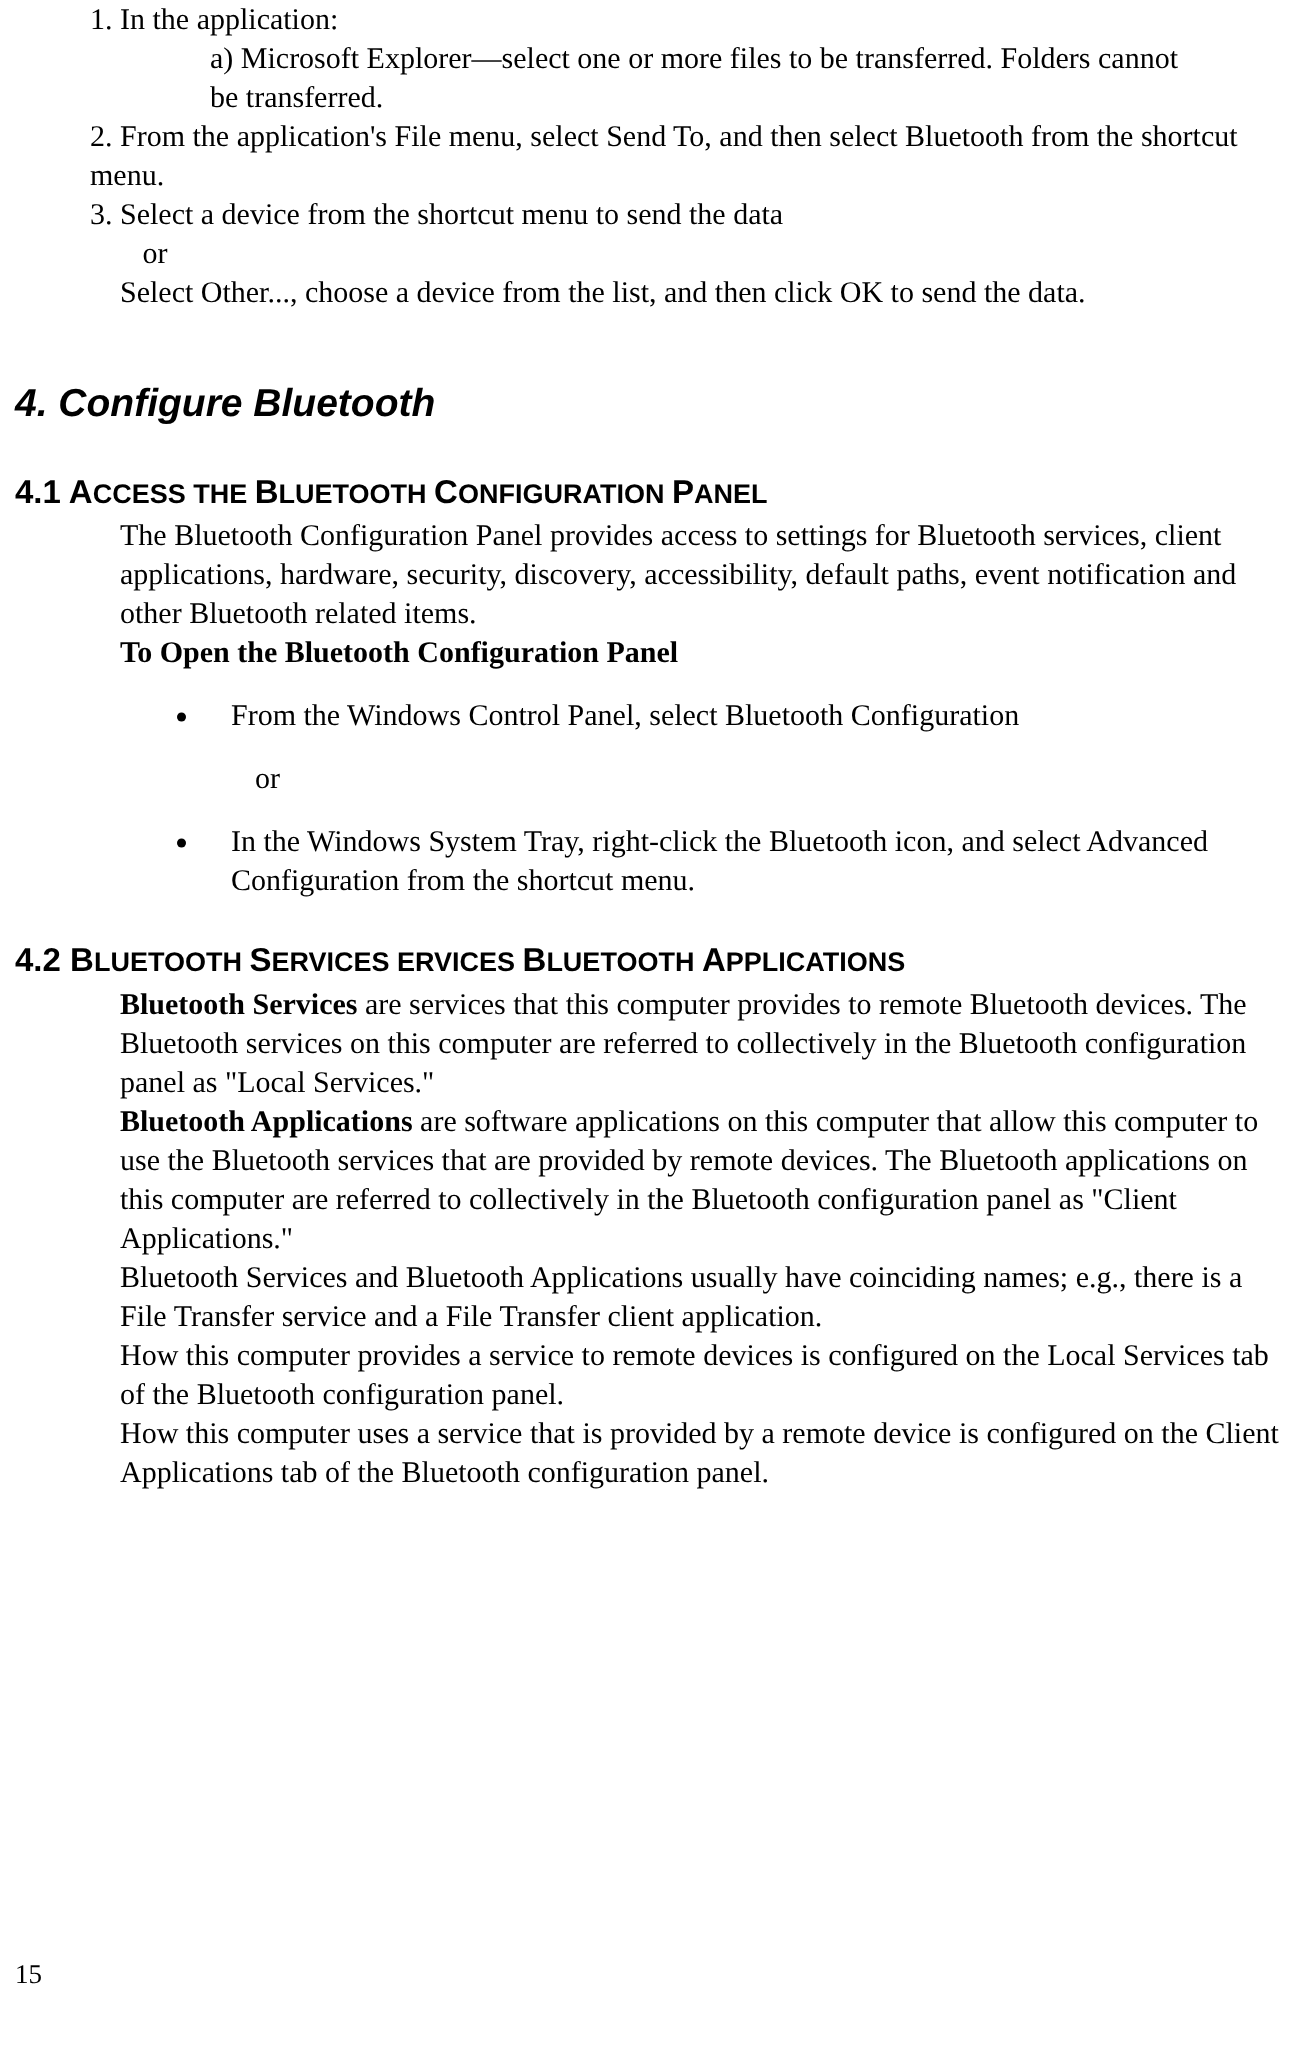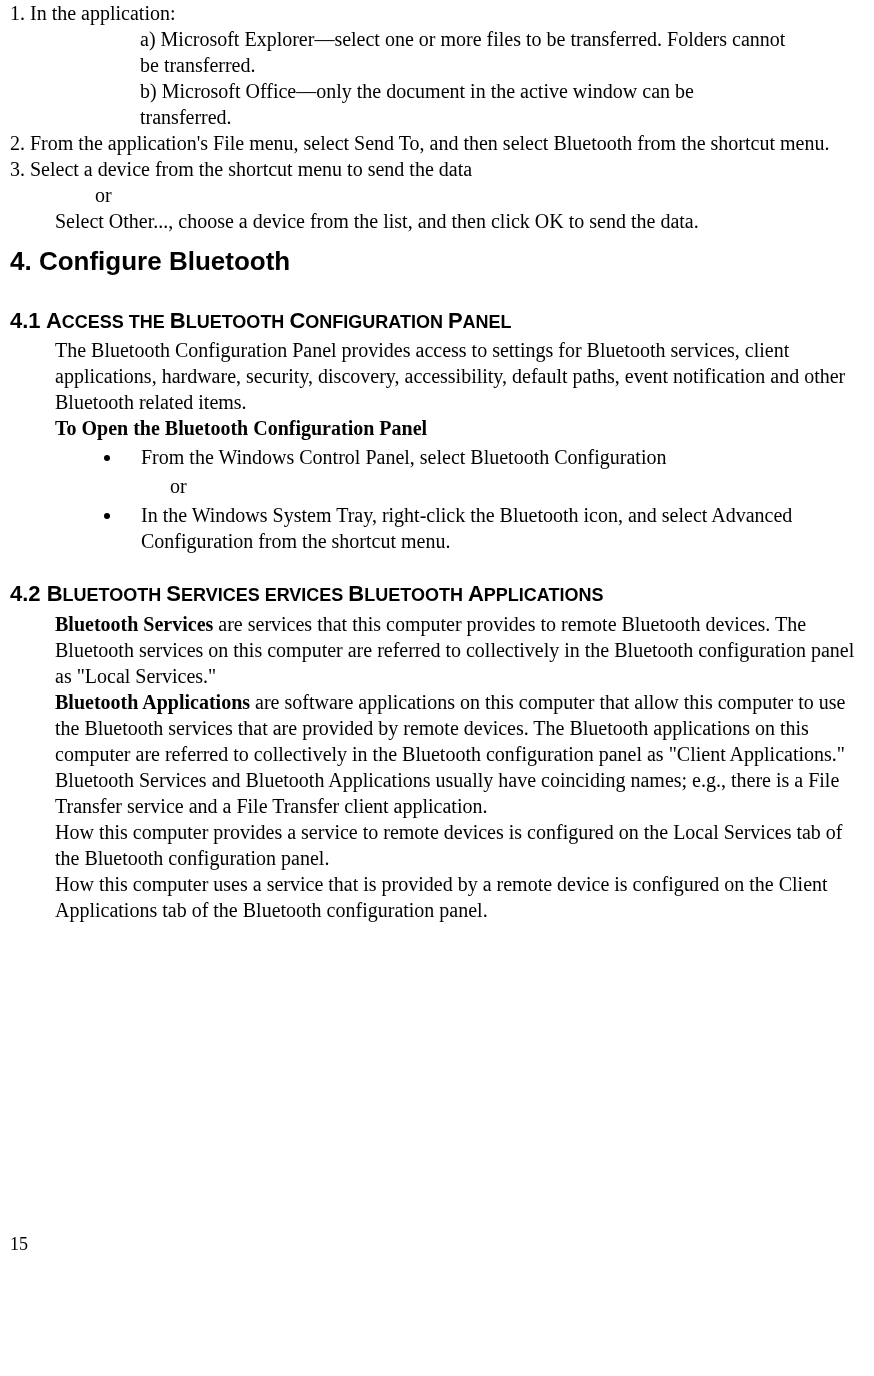--- a/index.html
+++ b/index.html
@@ -6,42 +6,43 @@
       font-family: "Times New Roman", Times, serif;
       font-size: 20px;
       line-height: 1.3;
       margin: 0;
       padding: 0 10px;
       width: 874px;
       box-sizing: border-box;
       color: #000;
     }
     .bold { font-weight: bold; }
-    .indent-1 { }
-    .indent-2 { margin-left: 45px; }
+    .indent-1 { margin-left: 50px; }
+    .indent-2 { margin-left: 70px; }
     .indent-3 { margin-left: 130px; }
     .h1 {
       font-family: Arial, Helvetica, sans-serif;
       font-size: 26px;
       font-weight: bold;
-      margin-top: 11px;
+      margin-top: 44px;
       margin-bottom: 28px;
+      font-style: italic;
     }
     .h2 {
       font-family: Arial, Helvetica, sans-serif;
       font-size: 22px;
       font-weight: bold;
       margin-top: 4px;
       margin-bottom: 2px;
     }
     .h2 .big { font-size: 22px; }
     .h2 .smallcaps { font-size: 18px; }
     ul.bulleted {
       list-style-type: disc;
-      margin: 3px;
+      margin: 16px;
       padding-left: 110px;
     }
     ul.bulleted li {
       padding-left: 18px;
       margin-bottom: 2px;
     }
     .li-or {
       margin-left: 160px;
     }
     .page-number {
@@ -50,21 +51,20 @@
       font-size: 18px;
     }
     .gap-below { margin-bottom: 26px; }
   </style>
 </head>
 <body>
 
 <div>
   <div class="indent-1">1. In the application:</div>
   <div class="indent-3" style="padding-right:60px;">a) Microsoft Explorer—select one or more files to be transferred. Folders cannot be transferred.</div>
-  <div class="indent-3" style="padding-right:90px;">b) Microsoft Office—only the document in the active window can be transferred.</div>
   <div class="indent-1" style="padding-right:30px;">2. From the application's File menu, select Send To, and then select Bluetooth from the shortcut menu.</div>
   <div class="indent-1">3. Select a device from the shortcut menu to send the data</div>
   <div class="indent-2" style="margin-left:85px;">or</div>
   <div class="indent-2">Select Other..., choose a device from the list, and then click OK to send the data.</div>
 </div>
 
 <div class="h1">4. Configure Bluetooth</div>
 
 <div class="h2">
   <span class="big">4.1 </span><span class="big">A</span><span class="smallcaps">CCESS THE </span><span class="big">B</span><span class="smallcaps">LUETOOTH </span><span class="big">C</span><span class="smallcaps">ONFIGURATION </span><span class="big">P</span><span class="smallcaps">ANEL</span>

